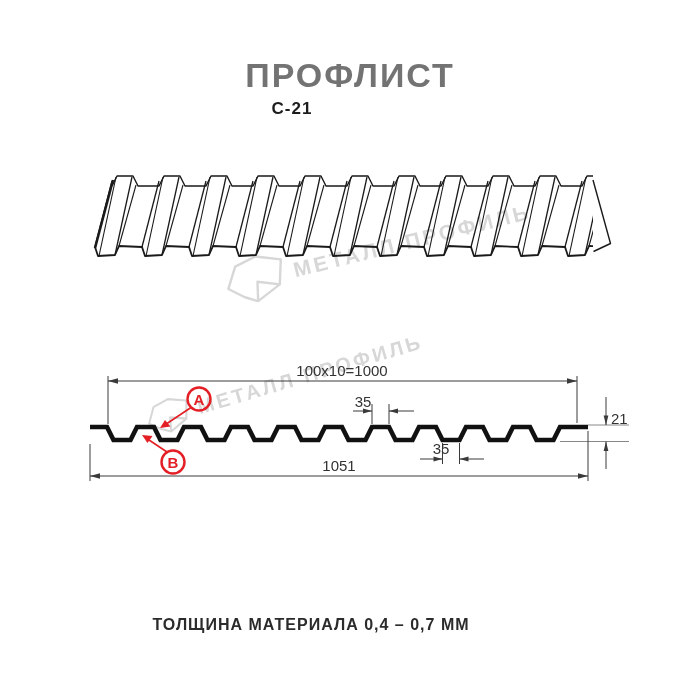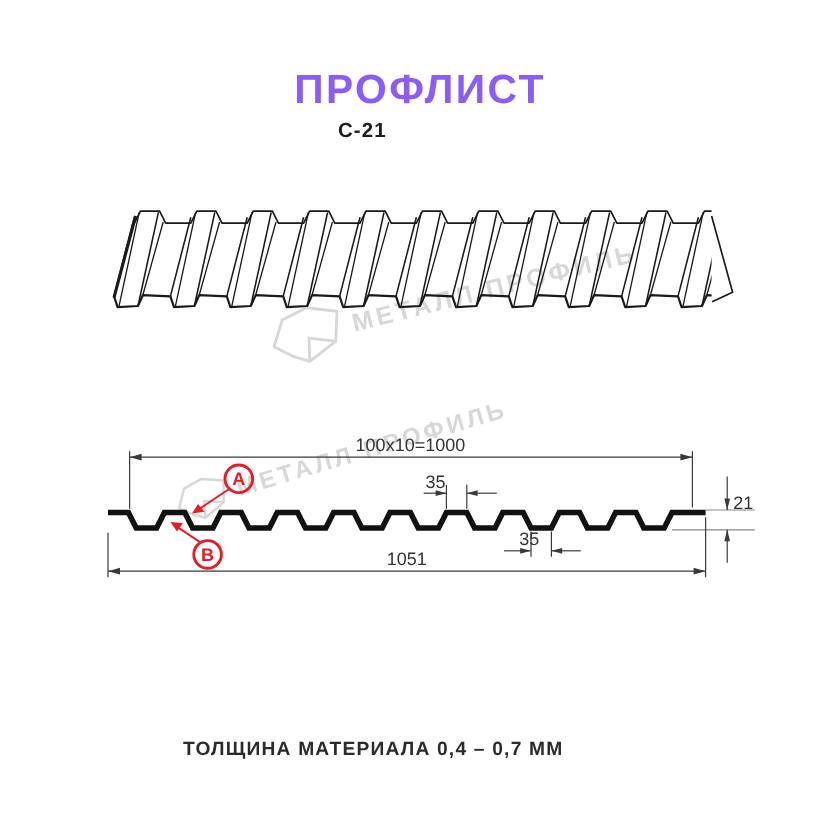--- a/index.html
+++ b/index.html
@@ -2,24 +2,24 @@
 <html><head>
 <meta charset="utf-8">
 <style>
   html,body{margin:0;padding:0;}
   body{
     width:700px;height:700px;position:relative;background:#ffffff;overflow:hidden;
     font-family:"Liberation Sans","DejaVu Sans",sans-serif;
   }
   .page-title{
     position:absolute;top:56px;left:0;width:700px;text-align:center;
-    font-size:34px;font-weight:bold;letter-spacing:2px;color:#8b5cf6;
+    font-size:34px;font-weight:bold;letter-spacing:2px;color:#737373;
   }
   .page-subtitle{
-    position:absolute;top:99px;left:16px;width:572px;text-align:center;
+    position:absolute;top:99px;left:6px;width:572px;text-align:center;
     font-size:17px;font-weight:bold;letter-spacing:1px;color:#1c1c1c;
   }
   .footer-note{
     position:absolute;top:616px;left:0;width:622px;text-align:center;
     font-size:16px;font-weight:bold;letter-spacing:1px;color:#2b2b2b;
   }
   .watermark{
     position:absolute;display:flex;align-items:center;gap:6px;
     color:#d7d7d7;font-weight:bold;white-space:nowrap;z-index:1;
     pointer-events:none;

